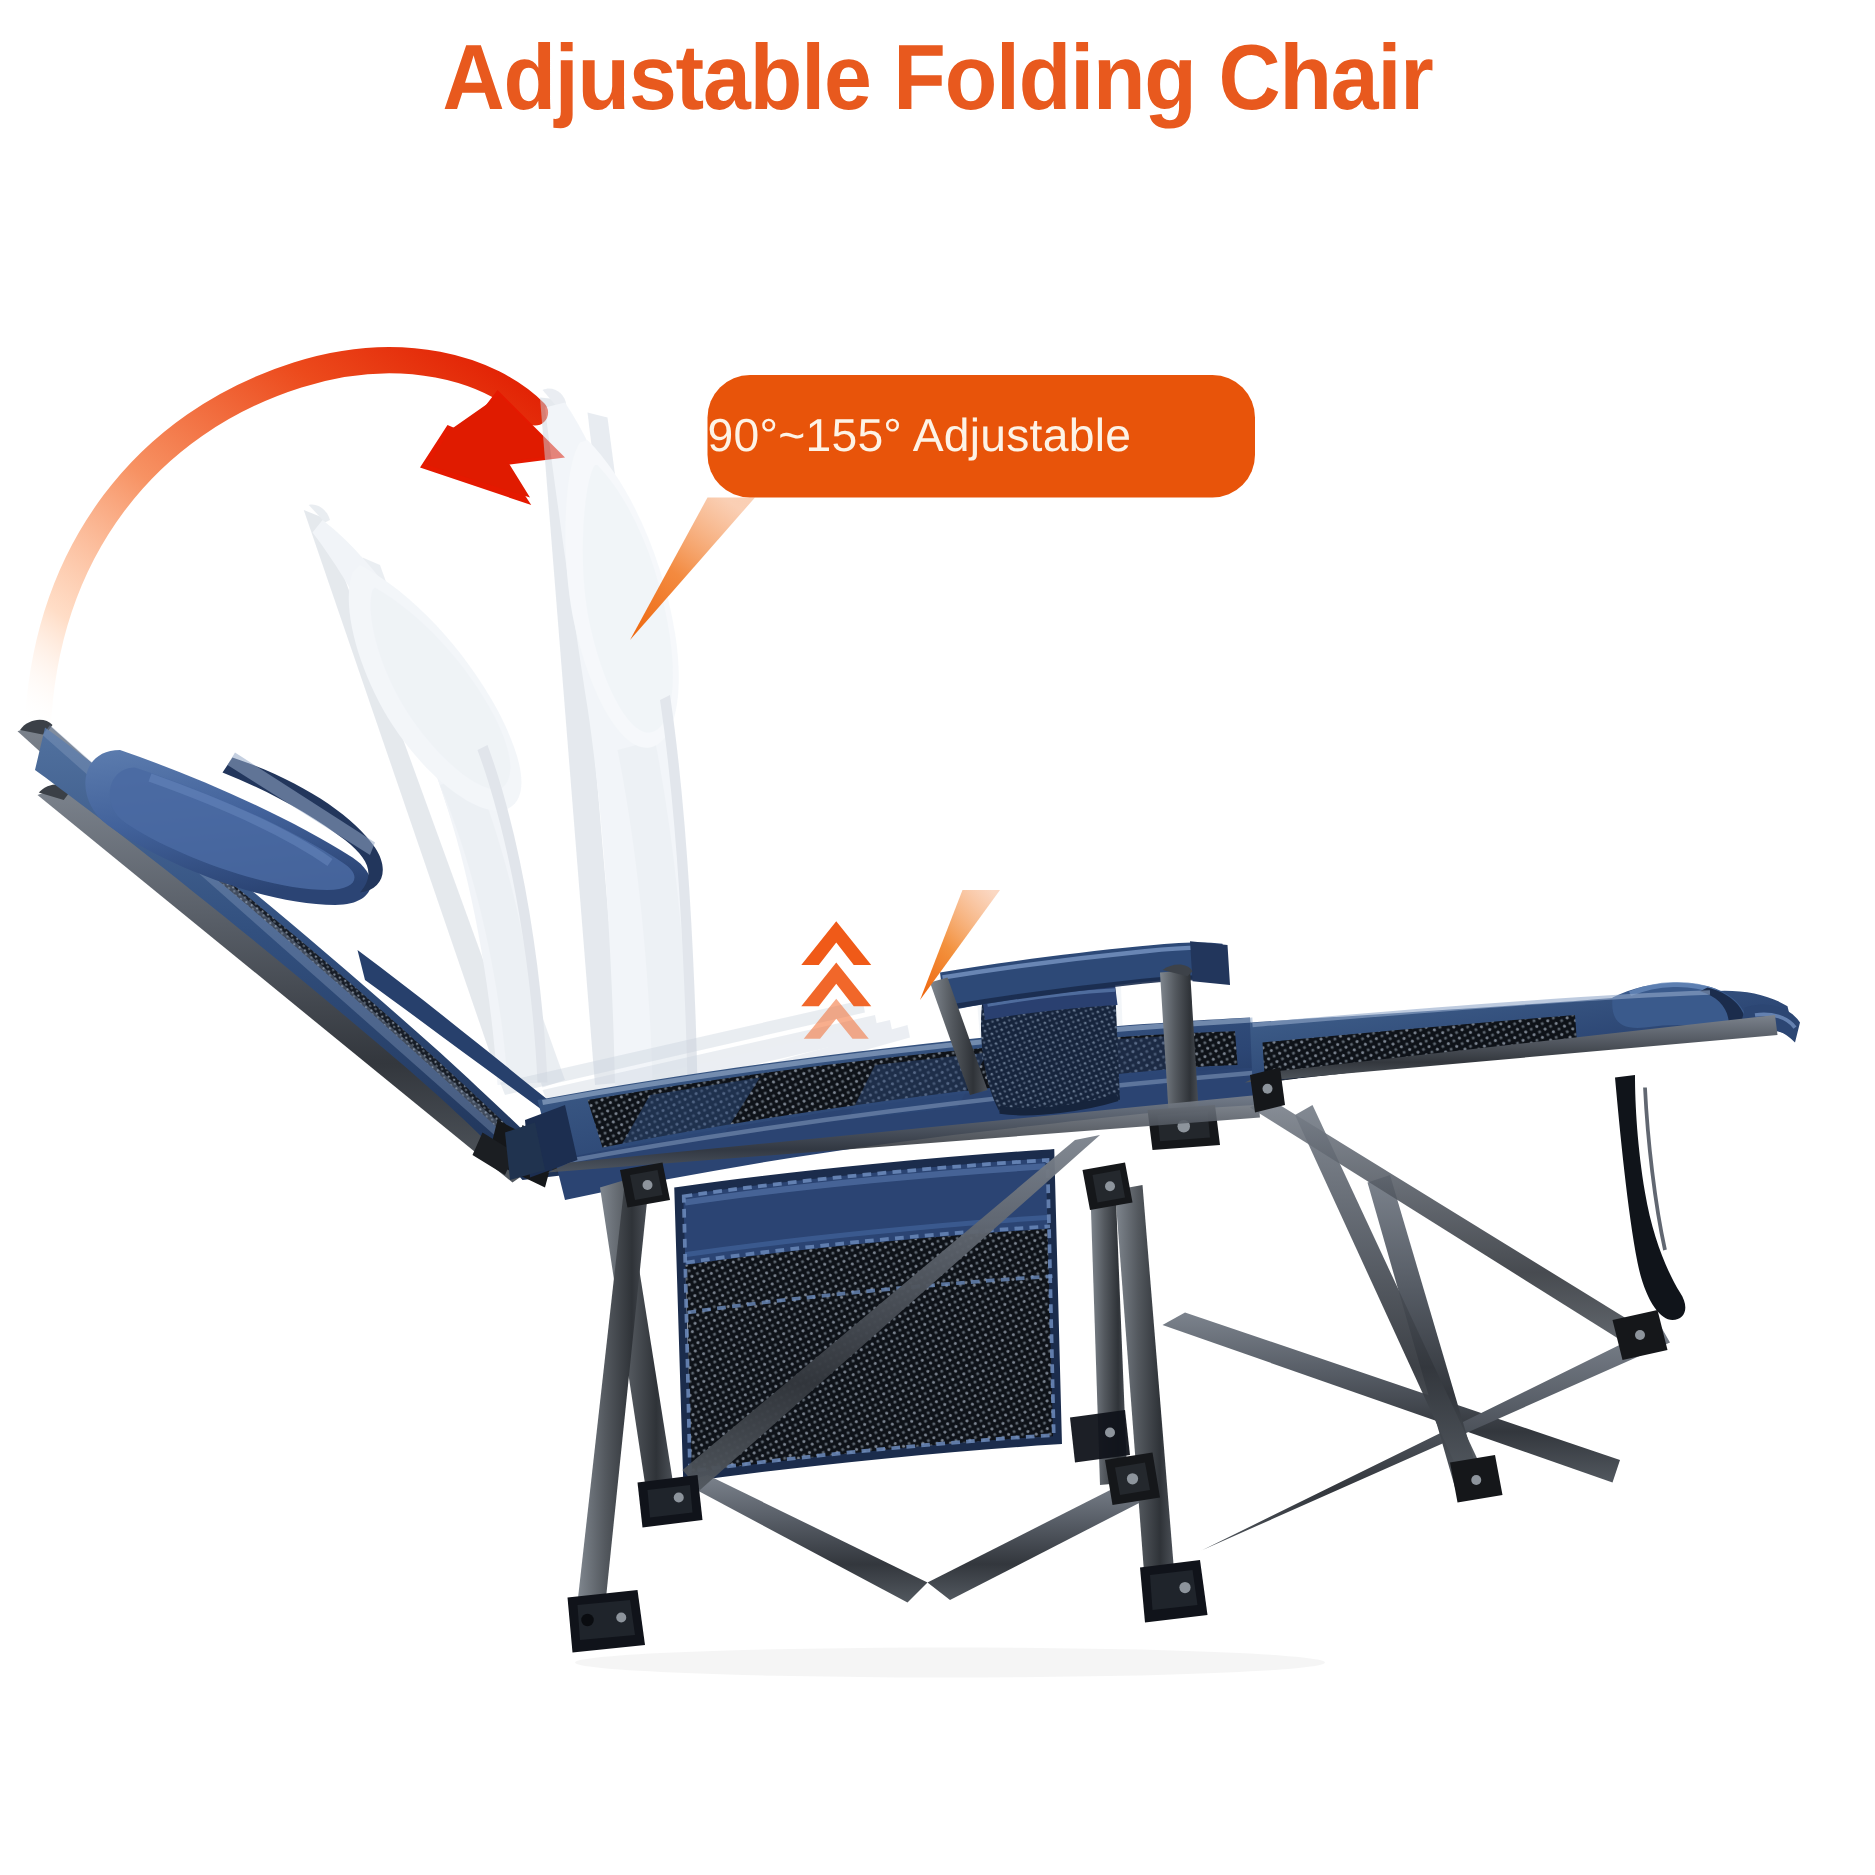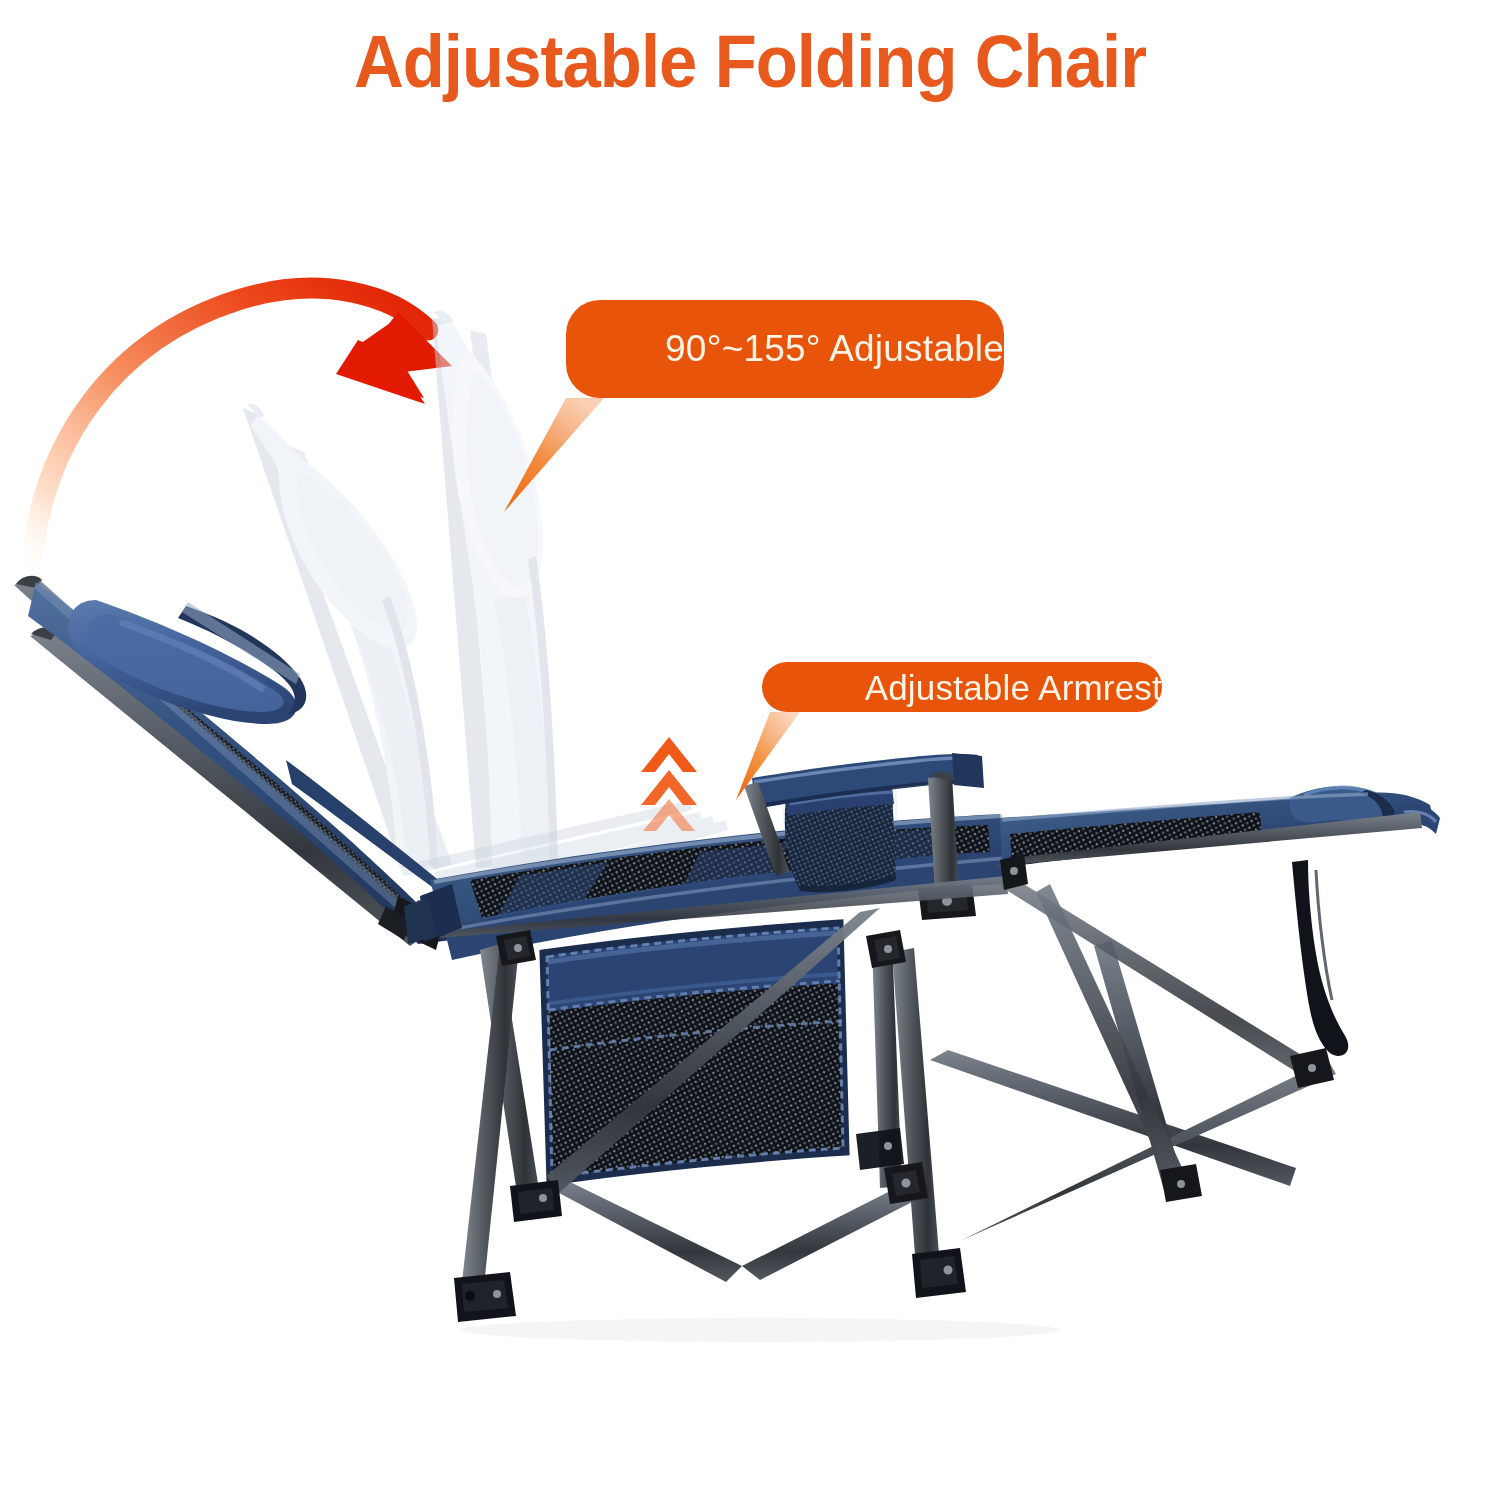--- a/index.html
+++ b/index.html
@@ -36,21 +36,21 @@
   .pill {
     position: absolute;
     background: #e8540a;
     color: #fdf3e6;
     border-radius: 999px;
     text-align: center;
     font-family: "Liberation Sans", sans-serif;
     font-weight: 400;
     box-sizing: border-box;
     display: flex;
-    align-items: flex-end;
+    align-items: flex-start;
     justify-content: center;
     flex-direction: column;
   }
   #pill-backrest {
     left: 566px; top: 300px;
     width: 438px; height: 98px;
     font-size: 37px;
     line-height: 1.22;
     border-radius: 34px;
     letter-spacing: 0.2px;
@@ -486,17 +486,14 @@
       <circle cx="1014" cy="871" r="4" fill="#8d949c"></circle>
     </g>
 
     <ellipse cx="760" cy="1330" rx="300" ry="12" fill="#000000" opacity="0.04"></ellipse>
   </svg>
 
   <div class="pill" id="pill-backrest">
     <span class="pill-line">90°~155° Adjustable</span>
   </div>
 
-  <div class="pill" id="pill-armrest">
-    <span class="pill-line">Adjustable Armrest</span>
-  </div>
 
 </div>
 
 </body></html>

